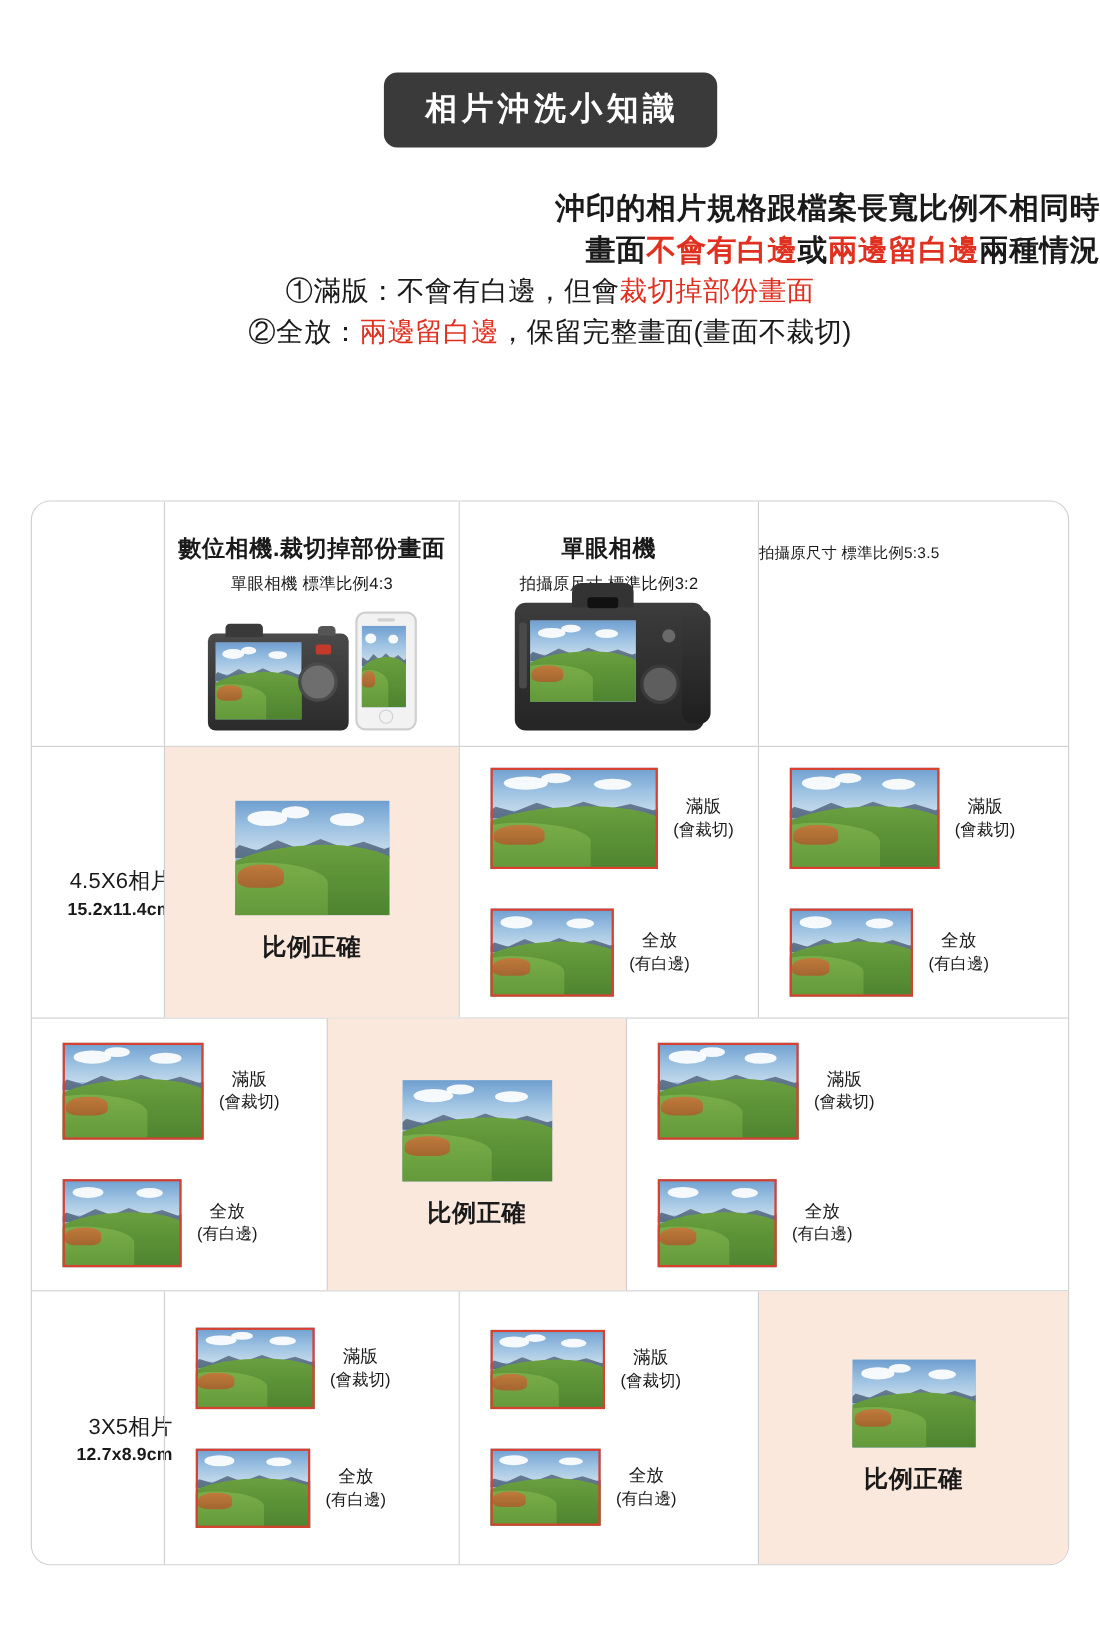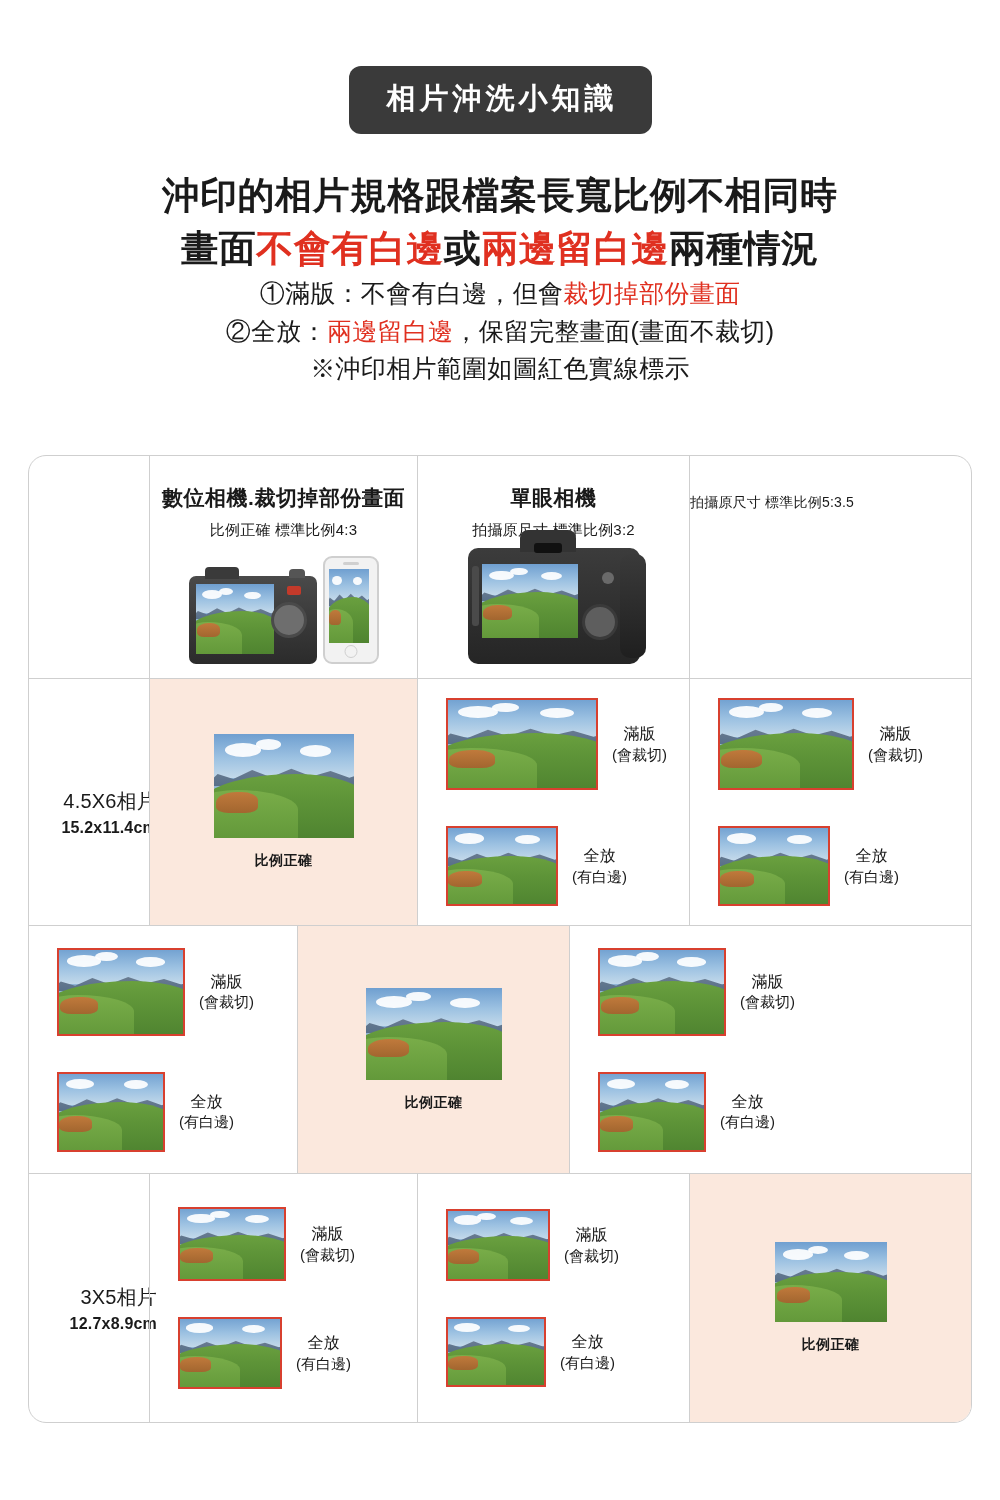--- a/index.html
+++ b/index.html
@@ -37,24 +37,25 @@
     border-radius: 12px;
   }
 
   
   .intro {
     text-align: center;
     margin-top: 36px;
   }
   .intro .line1,
   .intro .line2 {
-    font-size: 37px;
+    font-size: 27px;
     font-weight: bold;
     line-height: 1.42;
     letter-spacing: 0.5px;
+    text-align: right;
   }
   .intro .line3,
   .intro .line4,
   .intro .line5 {
     font-size: 25px;
     line-height: 1.5;
     letter-spacing: 0.3px;
   }
   .intro .line3, .intro .line4 { text-align: center; }
   .red { color: #e03020; }
@@ -168,21 +169,21 @@
   .correct {
     position: absolute;
     inset: 0;
     display: flex;
     flex-direction: column;
     align-items: center;
     justify-content: center;
     gap: 14px;
   }
   .correct .cap {
-    font-size: 14px;
+    font-size: 22px;
     font-weight: bold;
     letter-spacing: 0.5px;
   }
 
   
   .photo {
     position: relative;
     overflow: hidden;
     background: #8fb4d6;
     flex: none;
@@ -400,31 +401,30 @@
     <div class="line1">沖印的相片規格跟檔案長寬比例不相同時</div>
     <div class="line2">
       <span>畫面</span><span class="redb">不會有白邊</span><span>或</span><span class="redb">兩邊留白邊</span><span>兩種情況</span>
     </div>
     <div class="line3">
       <span>①滿版：不會有白邊，但會</span><span class="red">裁切掉部份畫面</span>
     </div>
     <div class="line4">
       <span>②全放：</span><span class="red">兩邊留白邊</span><span>，保留完整畫面(畫面不裁切)</span>
     </div>
-    <div class="line5">※沖印相片範圍如圖紅色實線標示</div>
   </div>
 
   <div class="table">
 
     <div class="row head">
       <div class="cell c0"></div>
 
       <div class="cell c1">
         <div class="head-title">數位相機.裁切掉部份畫面</div>
-        <div class="head-sub">比例正確 標準比例4:3</div>
+        <div class="head-sub">單眼相機 標準比例4:3</div>
         <div class="devices">
           <div class="compact-cam">
             <div class="lensbump"></div>
             <div class="shutter"></div>
             <div class="screen photo">
               <div class="sky"></div>
                 <div class="cloud1"></div>
                 <div class="cloud2"></div>
                 <div class="cloud3"></div>
               <div class="mtn"></div>

